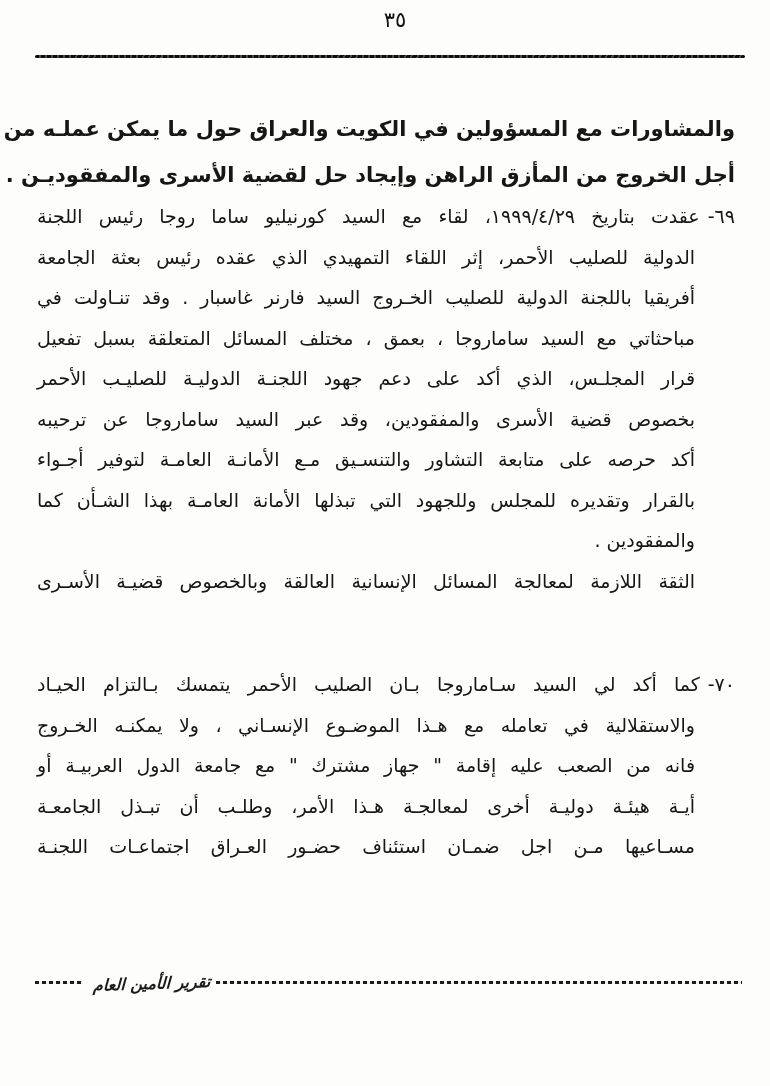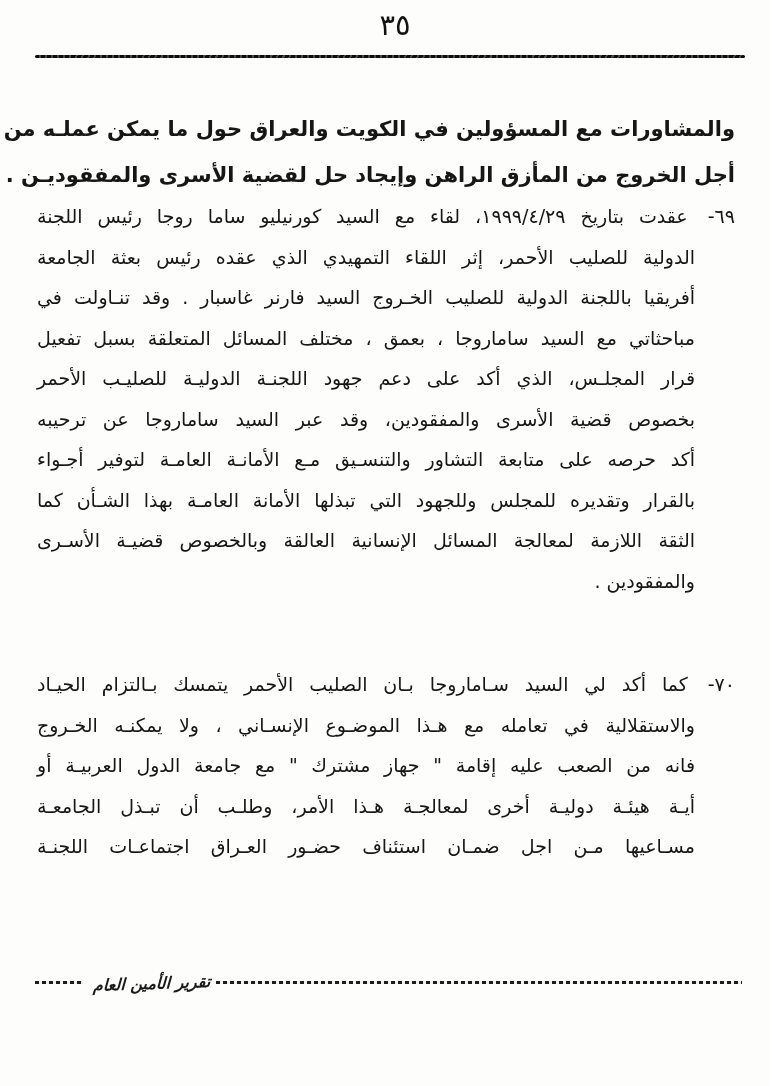--- a/index.html
+++ b/index.html
@@ -16,21 +16,21 @@
     color: #161616;
     font-family: "DejaVu Sans", sans-serif;
     overflow: hidden;
   }
   .page-number {
     position: absolute;
     top: 8px;
     left: 0;
     right: 0;
     text-align: center;
-    font-size: 29px;
+    font-size: 21px;
     letter-spacing: 2px;
     color: #111;
     padding-left: 20px;
   }
   .header-rule {
     position: absolute;
     top: 55px;
     left: 35px;
     right: 25px;
     height: 3px;
@@ -60,21 +60,21 @@
     text-align: justify;
     text-align-last: justify;
     -moz-text-align-last: justify;
     white-space: nowrap;
   }
   .line.cont { padding-right: 40px; }
   .line.endline {
     text-align-last: right;
     -moz-text-align-last: right;
   }
-  .num { margin-left: 20px; }
+  .num { margin-left: 8px; }
   .footer {
     position: absolute;
     top: 964px;
     left: 35px;
     right: 28px;
     height: 36px;
     display: flex;
     direction: rtl;
     align-items: center;
   }
@@ -113,22 +113,22 @@
 
   <div class="rtl-block para p69">
     <div class="line"><span class="num">٦٩-</span><span>عقدت بتاريخ ١٩٩٩/٤/٢٩، لقاء مع السيد كورنيليو ساما روجا رئيس اللجنة</span></div>
     <div class="line cont">الدولية للصليب الأحمر، إثر اللقاء التمهيدي الذي عقده رئيس بعثة الجامعة</div>
     <div class="line cont">أفريقيا باللجنة الدولية للصليب الخـروج السيد فارنر غاسبار . وقد تنـاولت في</div>
     <div class="line cont">مباحثاتي مع السيد ساماروجا ، بعمق ، مختلف المسائل المتعلقة بسبل تفعيل</div>
     <div class="line cont">قرار المجلـس، الذي أكد على دعم جهود اللجنـة الدوليـة للصليـب الأحمر</div>
     <div class="line cont">بخصوص قضية الأسرى والمفقودين، وقد عبر السيد ساماروجا عن ترحيبه</div>
     <div class="line cont">أكد حرصه على متابعة التشاور والتنسـيق مـع الأمانـة العامـة لتوفير أجـواء</div>
     <div class="line cont">بالقرار وتقديره للمجلس وللجهود التي تبذلها الأمانة العامـة بهذا الشـأن كما</div>
+    <div class="line cont endline">والمفقودين .</div>
     <div class="line cont">الثقة اللازمة لمعالجة المسائل الإنسانية العالقة وبالخصوص قضيـة الأسـرى</div>
-    <div class="line cont endline">والمفقودين .</div>
   </div>
 
   <div class="rtl-block para p70">
     <div class="line"><span class="num">٧٠-</span><span>كما أكد لي السيد سـاماروجا بـان الصليب الأحمر يتمسك بـالتزام الحيـاد</span></div>
     <div class="line cont">والاستقلالية في تعامله مع هـذا الموضـوع الإنسـاني ، ولا يمكنـه الخـروج</div>
     <div class="line cont">فانه من الصعب عليه إقامة " جهاز مشترك " مع جامعة الدول العربيـة أو</div>
     <div class="line cont">أيـة هيئـة دوليـة أخرى لمعالجـة هـذا الأمر، وطلـب أن تبـذل الجامعـة</div>
     <div class="line cont">مسـاعيها مـن اجل ضمـان استئناف حضـور العـراق اجتماعـات اللجنـة</div>
   </div>
 

